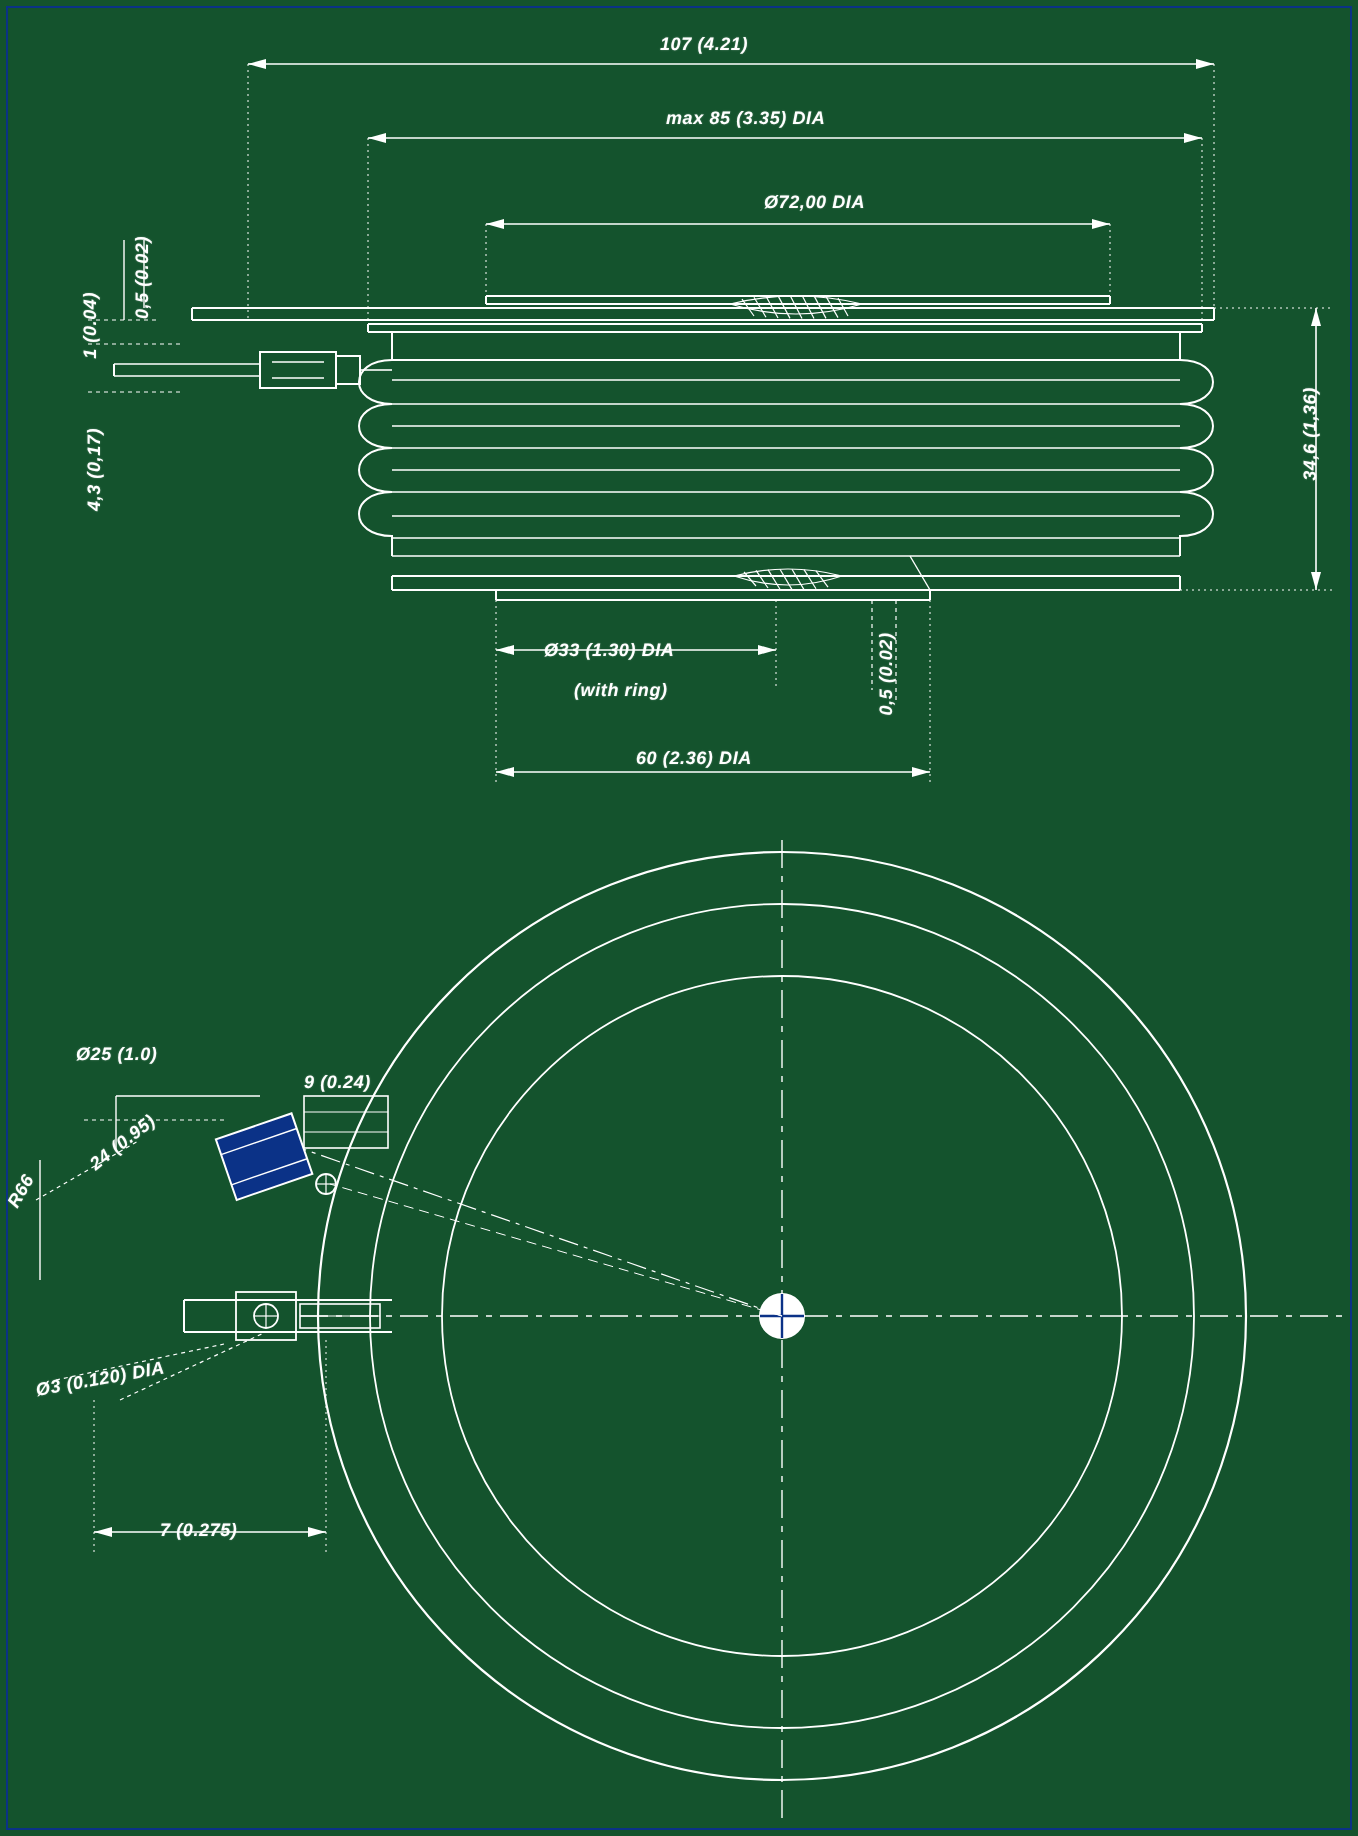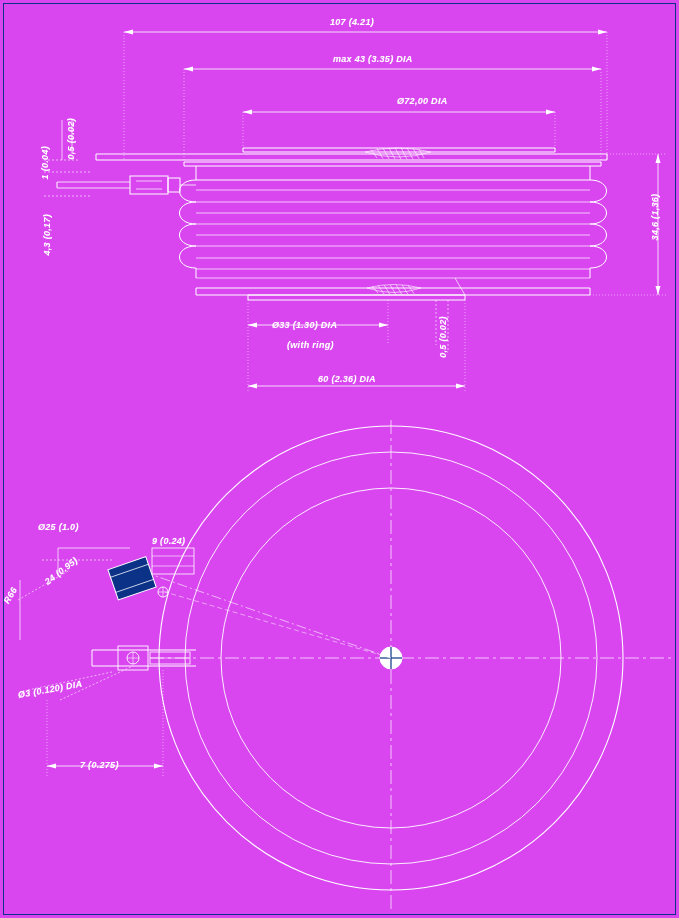--- a/index.html
+++ b/index.html
@@ -4,21 +4,21 @@
 <style>
   html, body {
     margin: 0;
     padding: 0;
     background: #ffffff;
   }
   #sheet {
     position: relative;
     width: 679px;
     height: 918px;
-    background: #d946ef;
+    background: #14532d;
     overflow: hidden;
     font-family: "Liberation Sans", sans-serif;
   }
   .frame {
     position: absolute;
     left: 3px;
     top: 3px;
     width: 673px;
     height: 912px;
     border: 1px solid #0b3287;
@@ -225,22 +225,22 @@
         <line x1="47" y1="700" x2="47" y2="776" stroke-width="0.5" stroke-dasharray="1,2"></line>
         <line x1="163" y1="670" x2="163" y2="776" stroke-width="0.5" stroke-dasharray="1,2"></line>
 
         <line x1="58" y1="548" x2="130" y2="548" stroke-width="0.7"></line>
         <line x1="58" y1="548" x2="58" y2="575" stroke-width="0.7"></line>
       </g>
     </g>
   </svg>
 
   <div class="dim-label" style="left:330px; top:17px;">107 (4.21)</div>
-  <div class="dim-label" style="left:333px; top:54px;">max 43 (3.35) DIA</div>
-  <div class="dim-label" style="left:355px; top:96px;padding-left:42px;">Ø72,00 DIA</div>
+  <div class="dim-label" style="left:333px; top:54px;">max 85 (3.35) DIA</div>
+  <div class="dim-label" style="left:340px; top:96px;padding-left:42px;">Ø72,00 DIA</div>
   <div class="dim-label" style="left:655px; top:212px; transform: rotate(-90deg) translate(-50%, 0);">34,6 (1,36)</div>
   <div class="dim-label" style="left:40px; top:146px; transform: rotate(-90deg) translate(-100%, 0); transform-origin: left top;">1 (0.04)</div>
   <div class="dim-label" style="left:66px; top:118px; transform: rotate(-90deg) translate(-100%, 0); transform-origin: left top;">0,5 (0.02)</div>
   <div class="dim-label" style="left:42px; top:214px; transform: rotate(-90deg) translate(-100%, 0); transform-origin: left top;">4,3 (0,17)</div>
   <div class="dim-label" style="left:272px; top:320px;">Ø33 (1.30) DIA</div>
   <div class="dim-label" style="left:287px; top:340px;">(with ring)</div>
   <div class="dim-label" style="left:443px; top:332px; transform: rotate(-90deg) translate(-50%, 0);">0,5 (0.02)</div>
   <div class="dim-label" style="left:318px; top:374px;">60 (2.36) DIA</div>
 
   <div class="dim-label" style="left:38px; top:522px;">Ø25 (1.0)</div>

